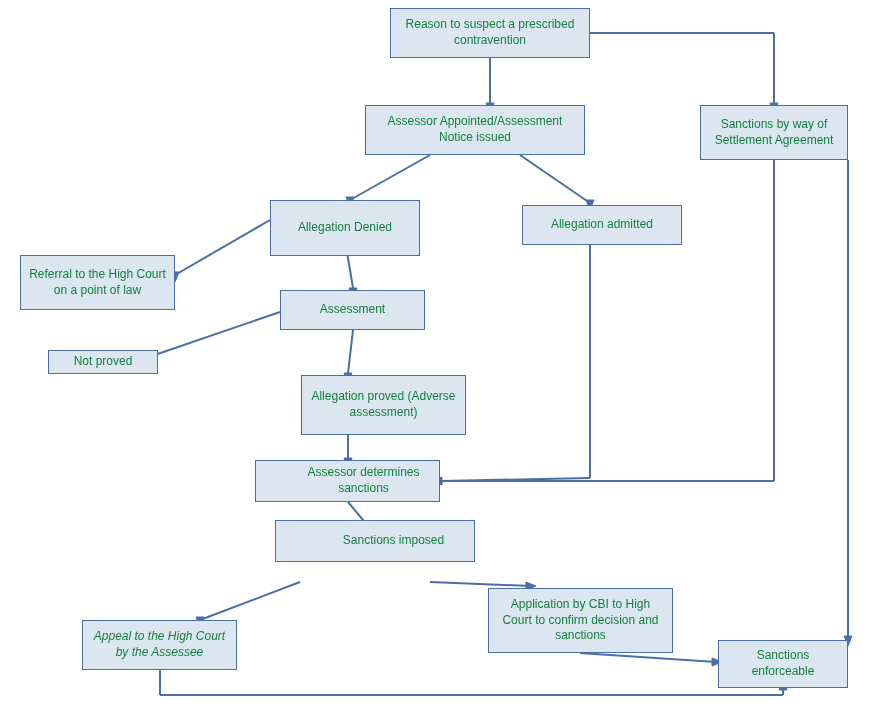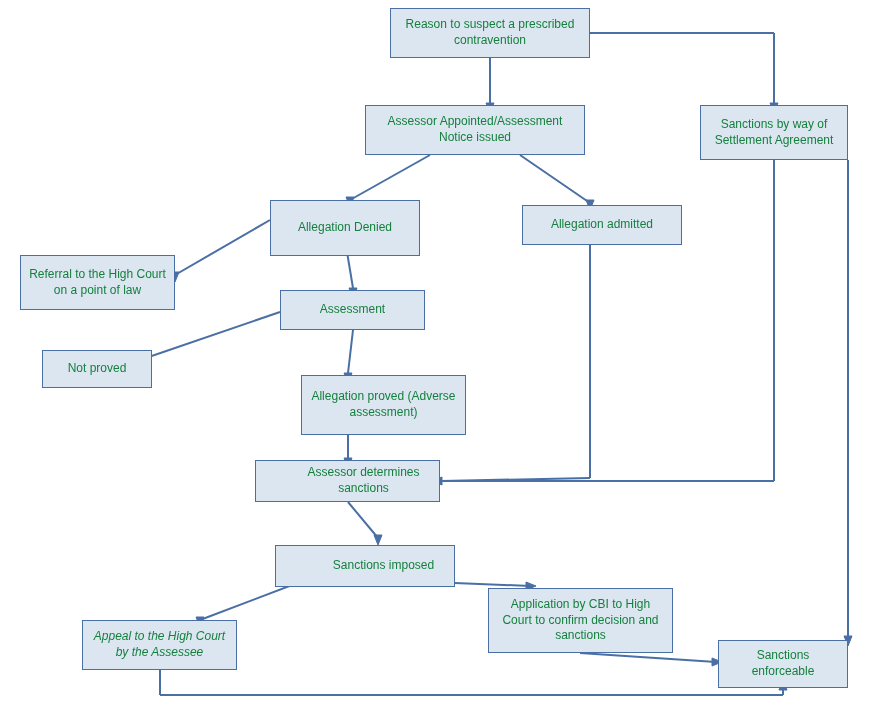--- a/index.html
+++ b/index.html
@@ -116,27 +116,27 @@
   <div class="box" style="left:365px;top:105px;width:220px;height:50px;">Assessor Appointed/Assessment Notice issued</div>
 
   <div class="box" style="left:270px;top:200px;width:150px;height:56px;">Allegation Denied</div>
 
   <div class="box" style="left:510px;top:205px;width:160px;height:40px;margin-left:12px;">Allegation admitted</div>
 
   <div class="box" style="left:20px;top:255px;width:155px;height:55px;">Referral to the High Court on a point of law</div>
 
   <div class="box" style="left:280px;top:290px;width:145px;height:40px;text-align:center;">Assessment</div>
 
-  <div class="box" style="left:42px;top:350px;width:110px;height:38px;">Not proved</div>
+  <div class="box" style="left:48px;top:350px;width:110px;height:24px;">Not proved</div>
 
   <div class="box" style="left:265px;top:375px;width:165px;height:60px;margin-left:36px;">Allegation proved (Adverse assessment)</div>
 
   <div class="box" style="left:255px;top:460px;width:185px;height:42px;padding-left:40px;">Assessor determines sanctions</div>
 
-  <div class="box" style="left:275px;top:545px;width:180px;height:42px;padding-left:45px;">Sanctions imposed</div>
+  <div class="box" style="left:275px;top:520px;width:200px;height:42px;padding-left:45px;">Sanctions imposed</div>
 
   <div class="box" style="left:82px;top:620px;width:155px;height:50px;font-style:italic;">Appeal to the High Court by the Assessee</div>
 
   <div class="box" style="left:488px;top:588px;width:185px;height:65px;">Application by CBI to High Court to confirm decision and sanctions</div>
 
   <div class="box" style="left:718px;top:640px;width:130px;height:48px;text-align:center;">Sanctions enforceable</div>
 
 </div>
 
 </body></html>

